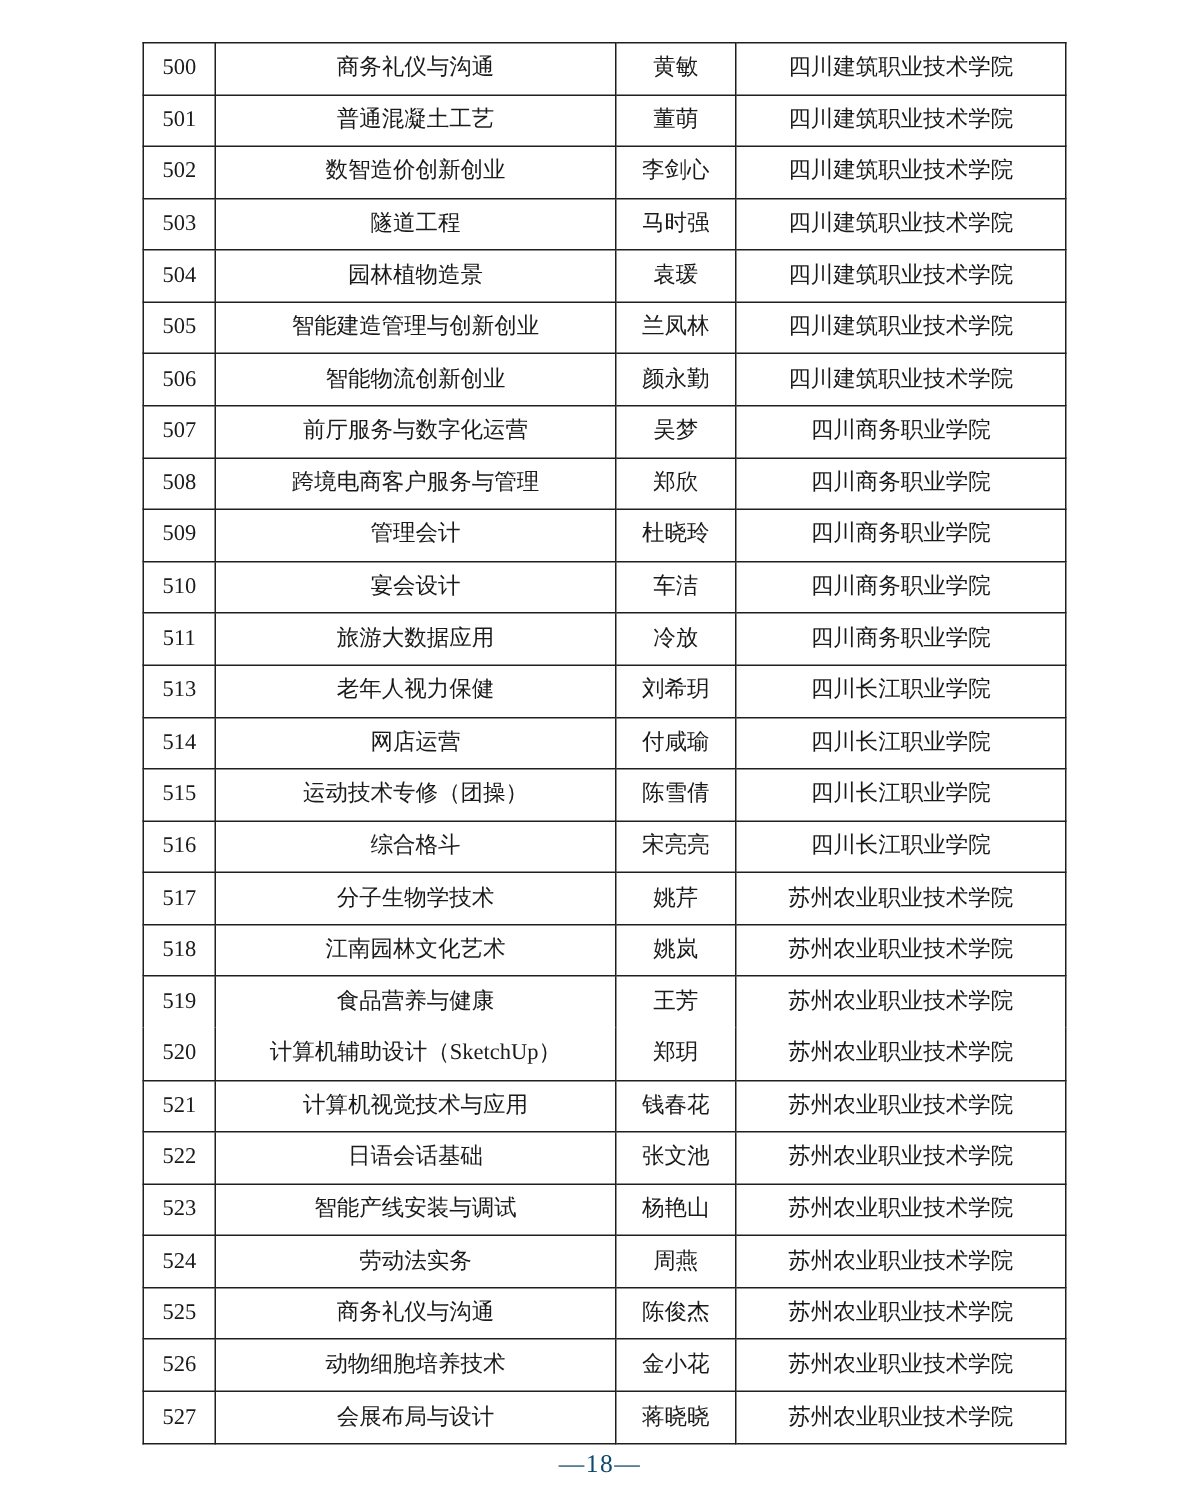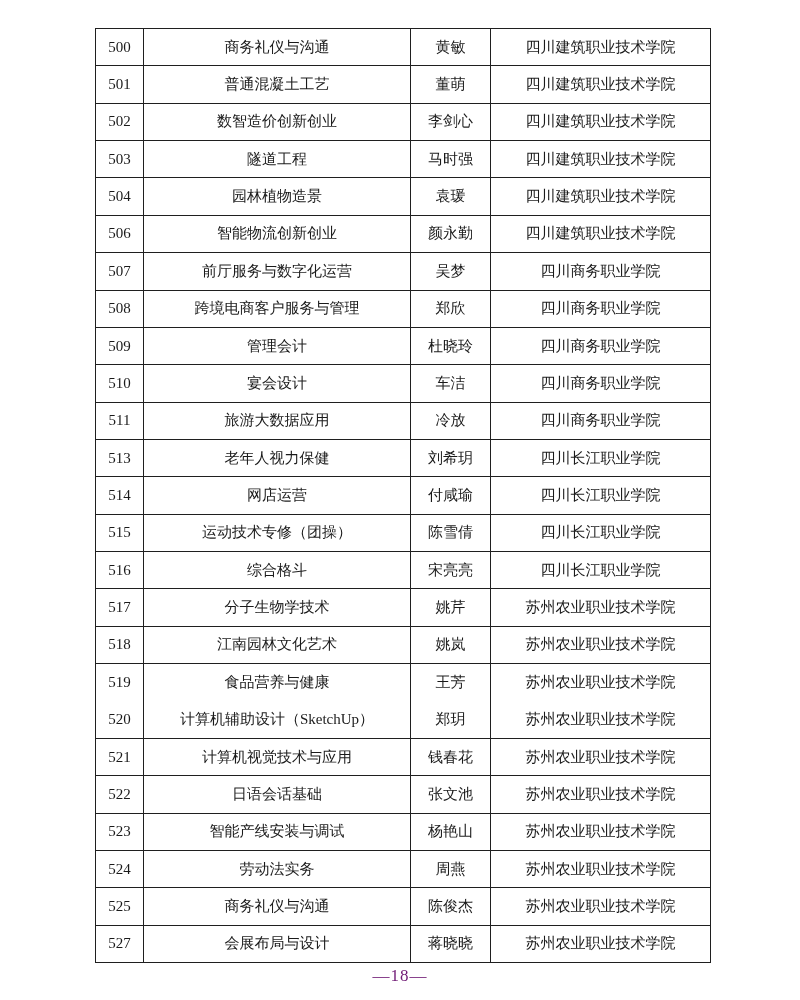--- a/index.html
+++ b/index.html
@@ -45,21 +45,21 @@
   
   tr.nb-bottom td { border-bottom-style: hidden; }
   tr.nb-top td    { border-top-style: hidden; }
   .page-footer {
     position: absolute;
     left: 0;
     top: 966px;
     width: 100%;
     text-align: center;
     font-size: 17px;
-    color: #701a75;
+    color: #0c4a6e;
     letter-spacing: 1px;
   }
 </style>
 </head>
 <body>
 
 <div class="page">
 
   <table class="course-table">
     <colgroup>
@@ -93,20 +93,26 @@
       <td>马时强</td>
       <td>四川建筑职业技术学院</td>
     </tr>
         <tr>
       <td>504</td>
       <td>园林植物造景</td>
       <td>袁瑗</td>
       <td>四川建筑职业技术学院</td>
     </tr>
         <tr>
+      <td>505</td>
+      <td>智能建造管理与创新创业</td>
+      <td>兰凤林</td>
+      <td>四川建筑职业技术学院</td>
+    </tr>
+        <tr>
       <td>506</td>
       <td>智能物流创新创业</td>
       <td>颜永勤</td>
       <td>四川建筑职业技术学院</td>
     </tr>
         <tr>
       <td>507</td>
       <td>前厅服务与数字化运营</td>
       <td>吴梦</td>
       <td>四川商务职业学院</td>
@@ -207,20 +213,26 @@
       <td>周燕</td>
       <td>苏州农业职业技术学院</td>
     </tr>
         <tr>
       <td>525</td>
       <td>商务礼仪与沟通</td>
       <td>陈俊杰</td>
       <td>苏州农业职业技术学院</td>
     </tr>
         <tr>
+      <td>526</td>
+      <td>动物细胞培养技术</td>
+      <td>金小花</td>
+      <td>苏州农业职业技术学院</td>
+    </tr>
+        <tr>
       <td>527</td>
       <td>会展布局与设计</td>
       <td>蒋晓晓</td>
       <td>苏州农业职业技术学院</td>
     </tr>
       </tbody>
   </table>
 
   <div class="page-footer">—18—</div>
 

